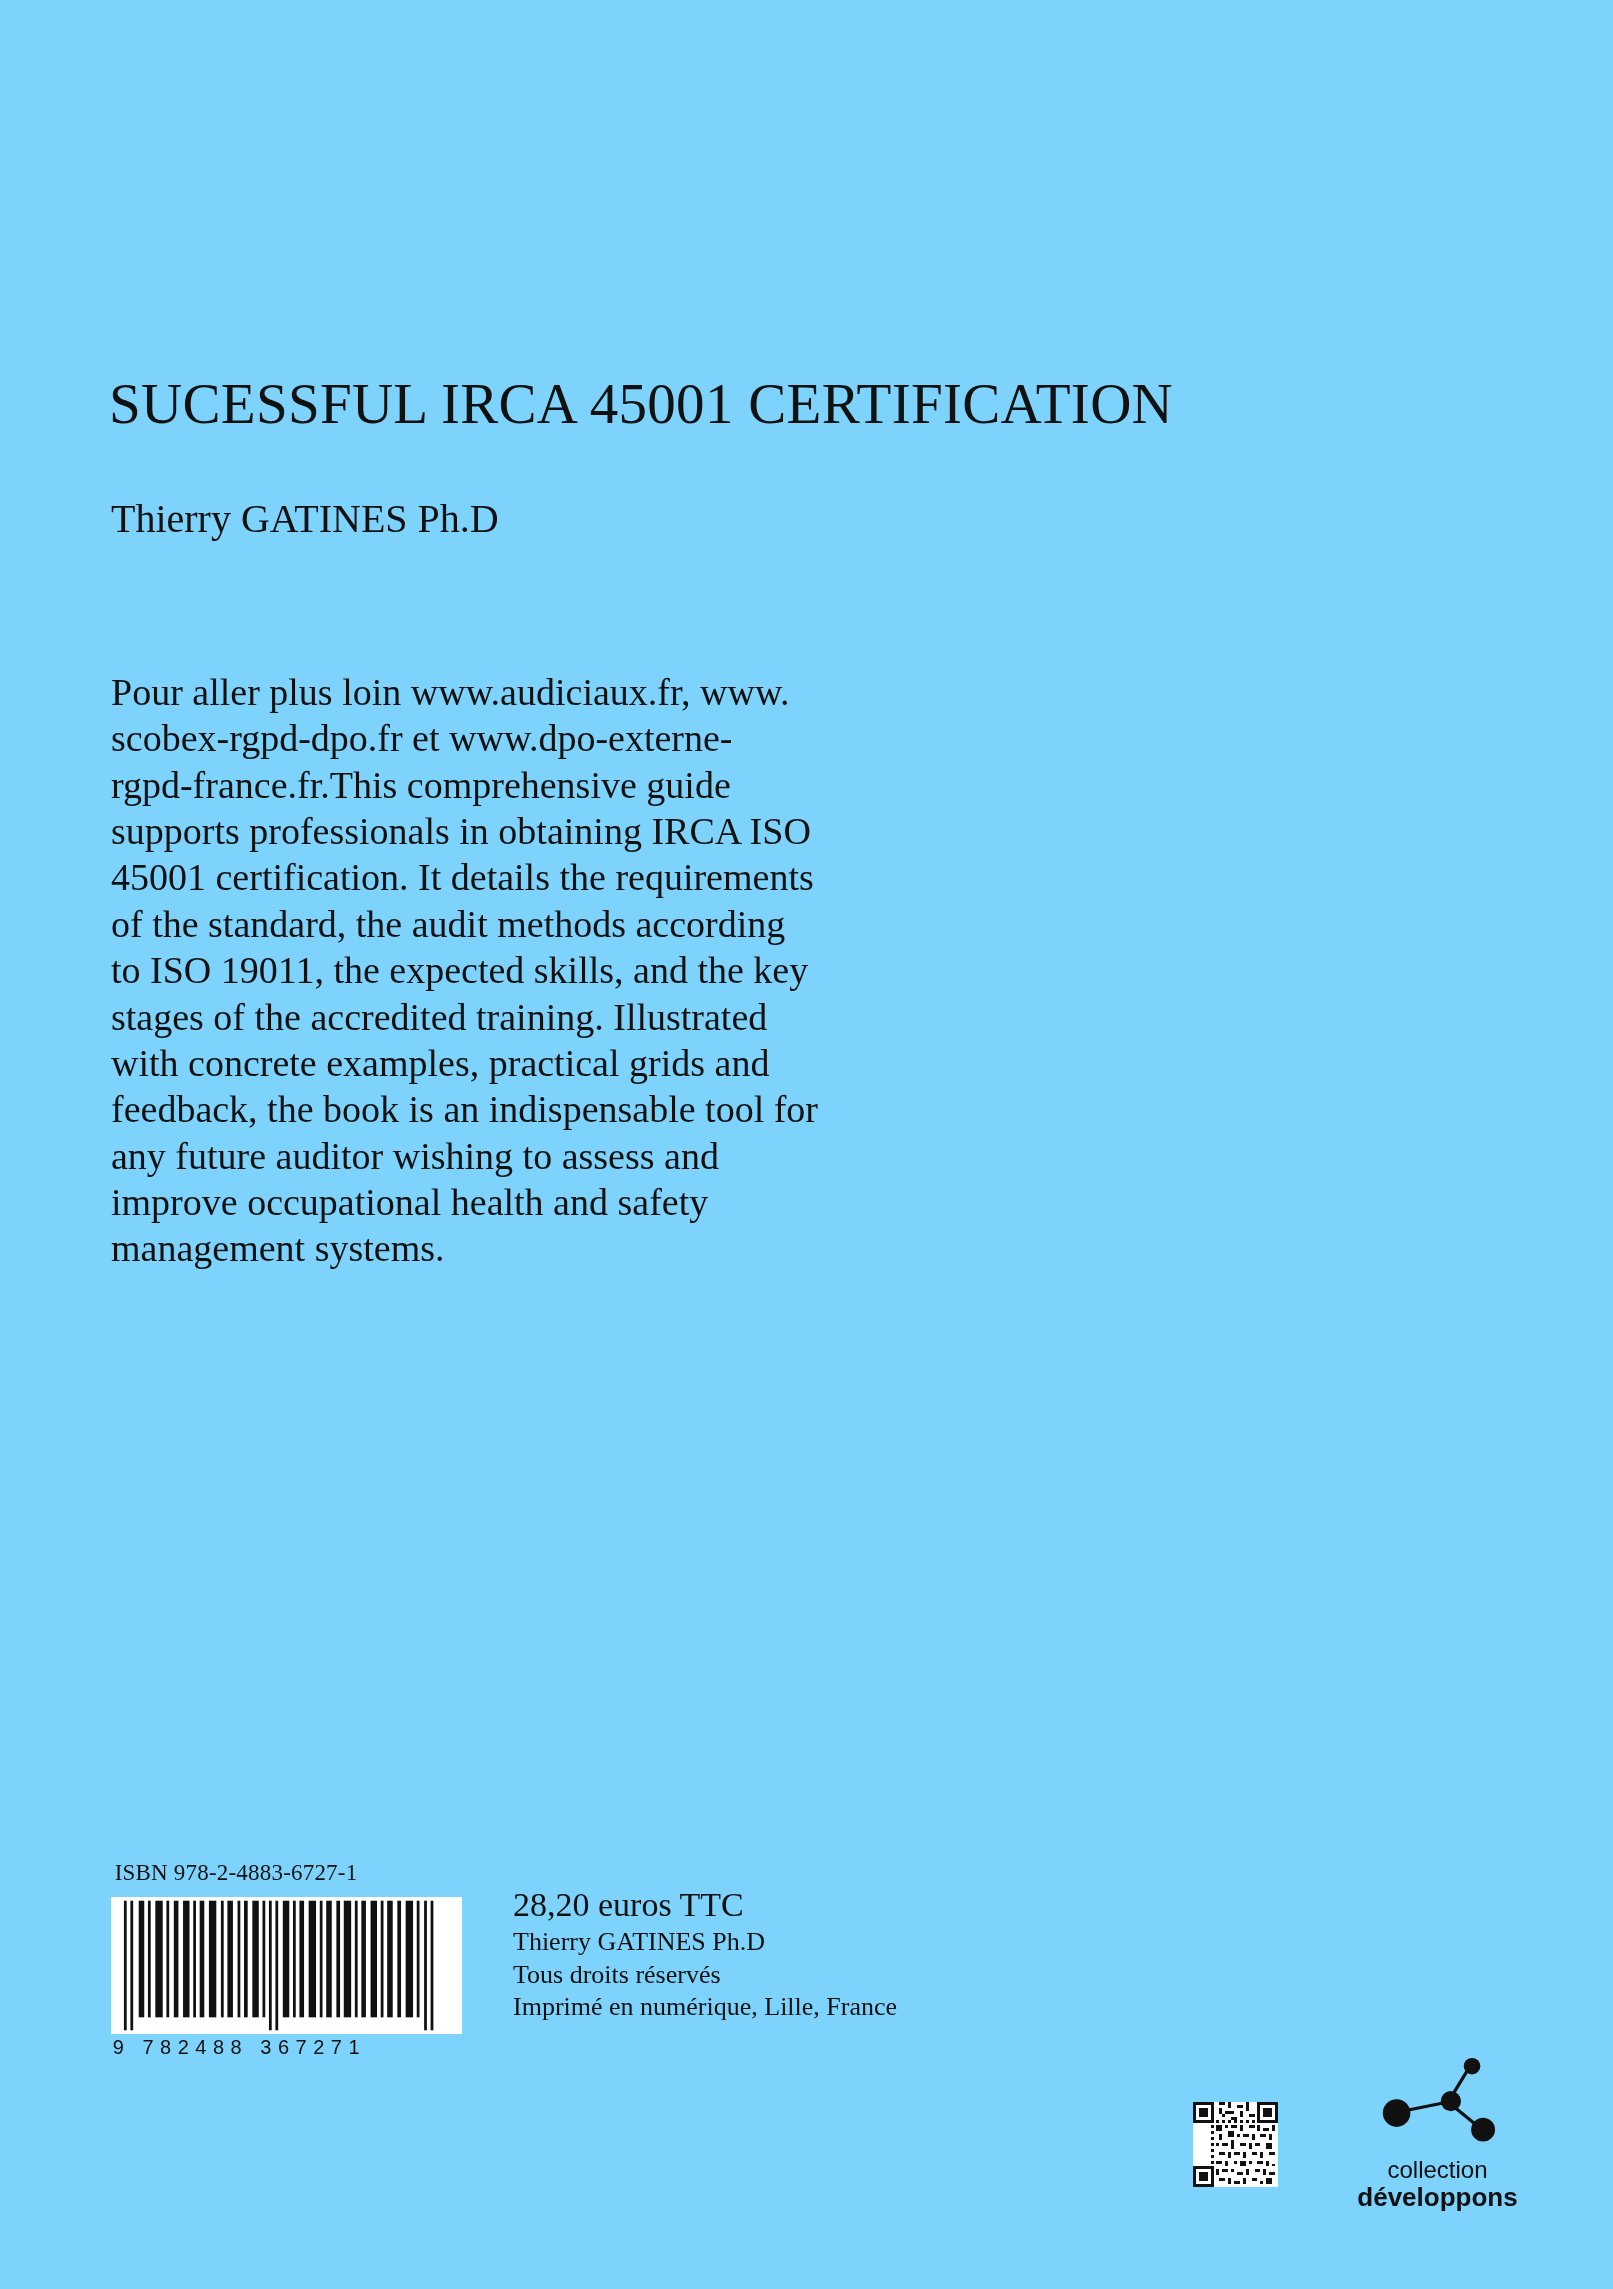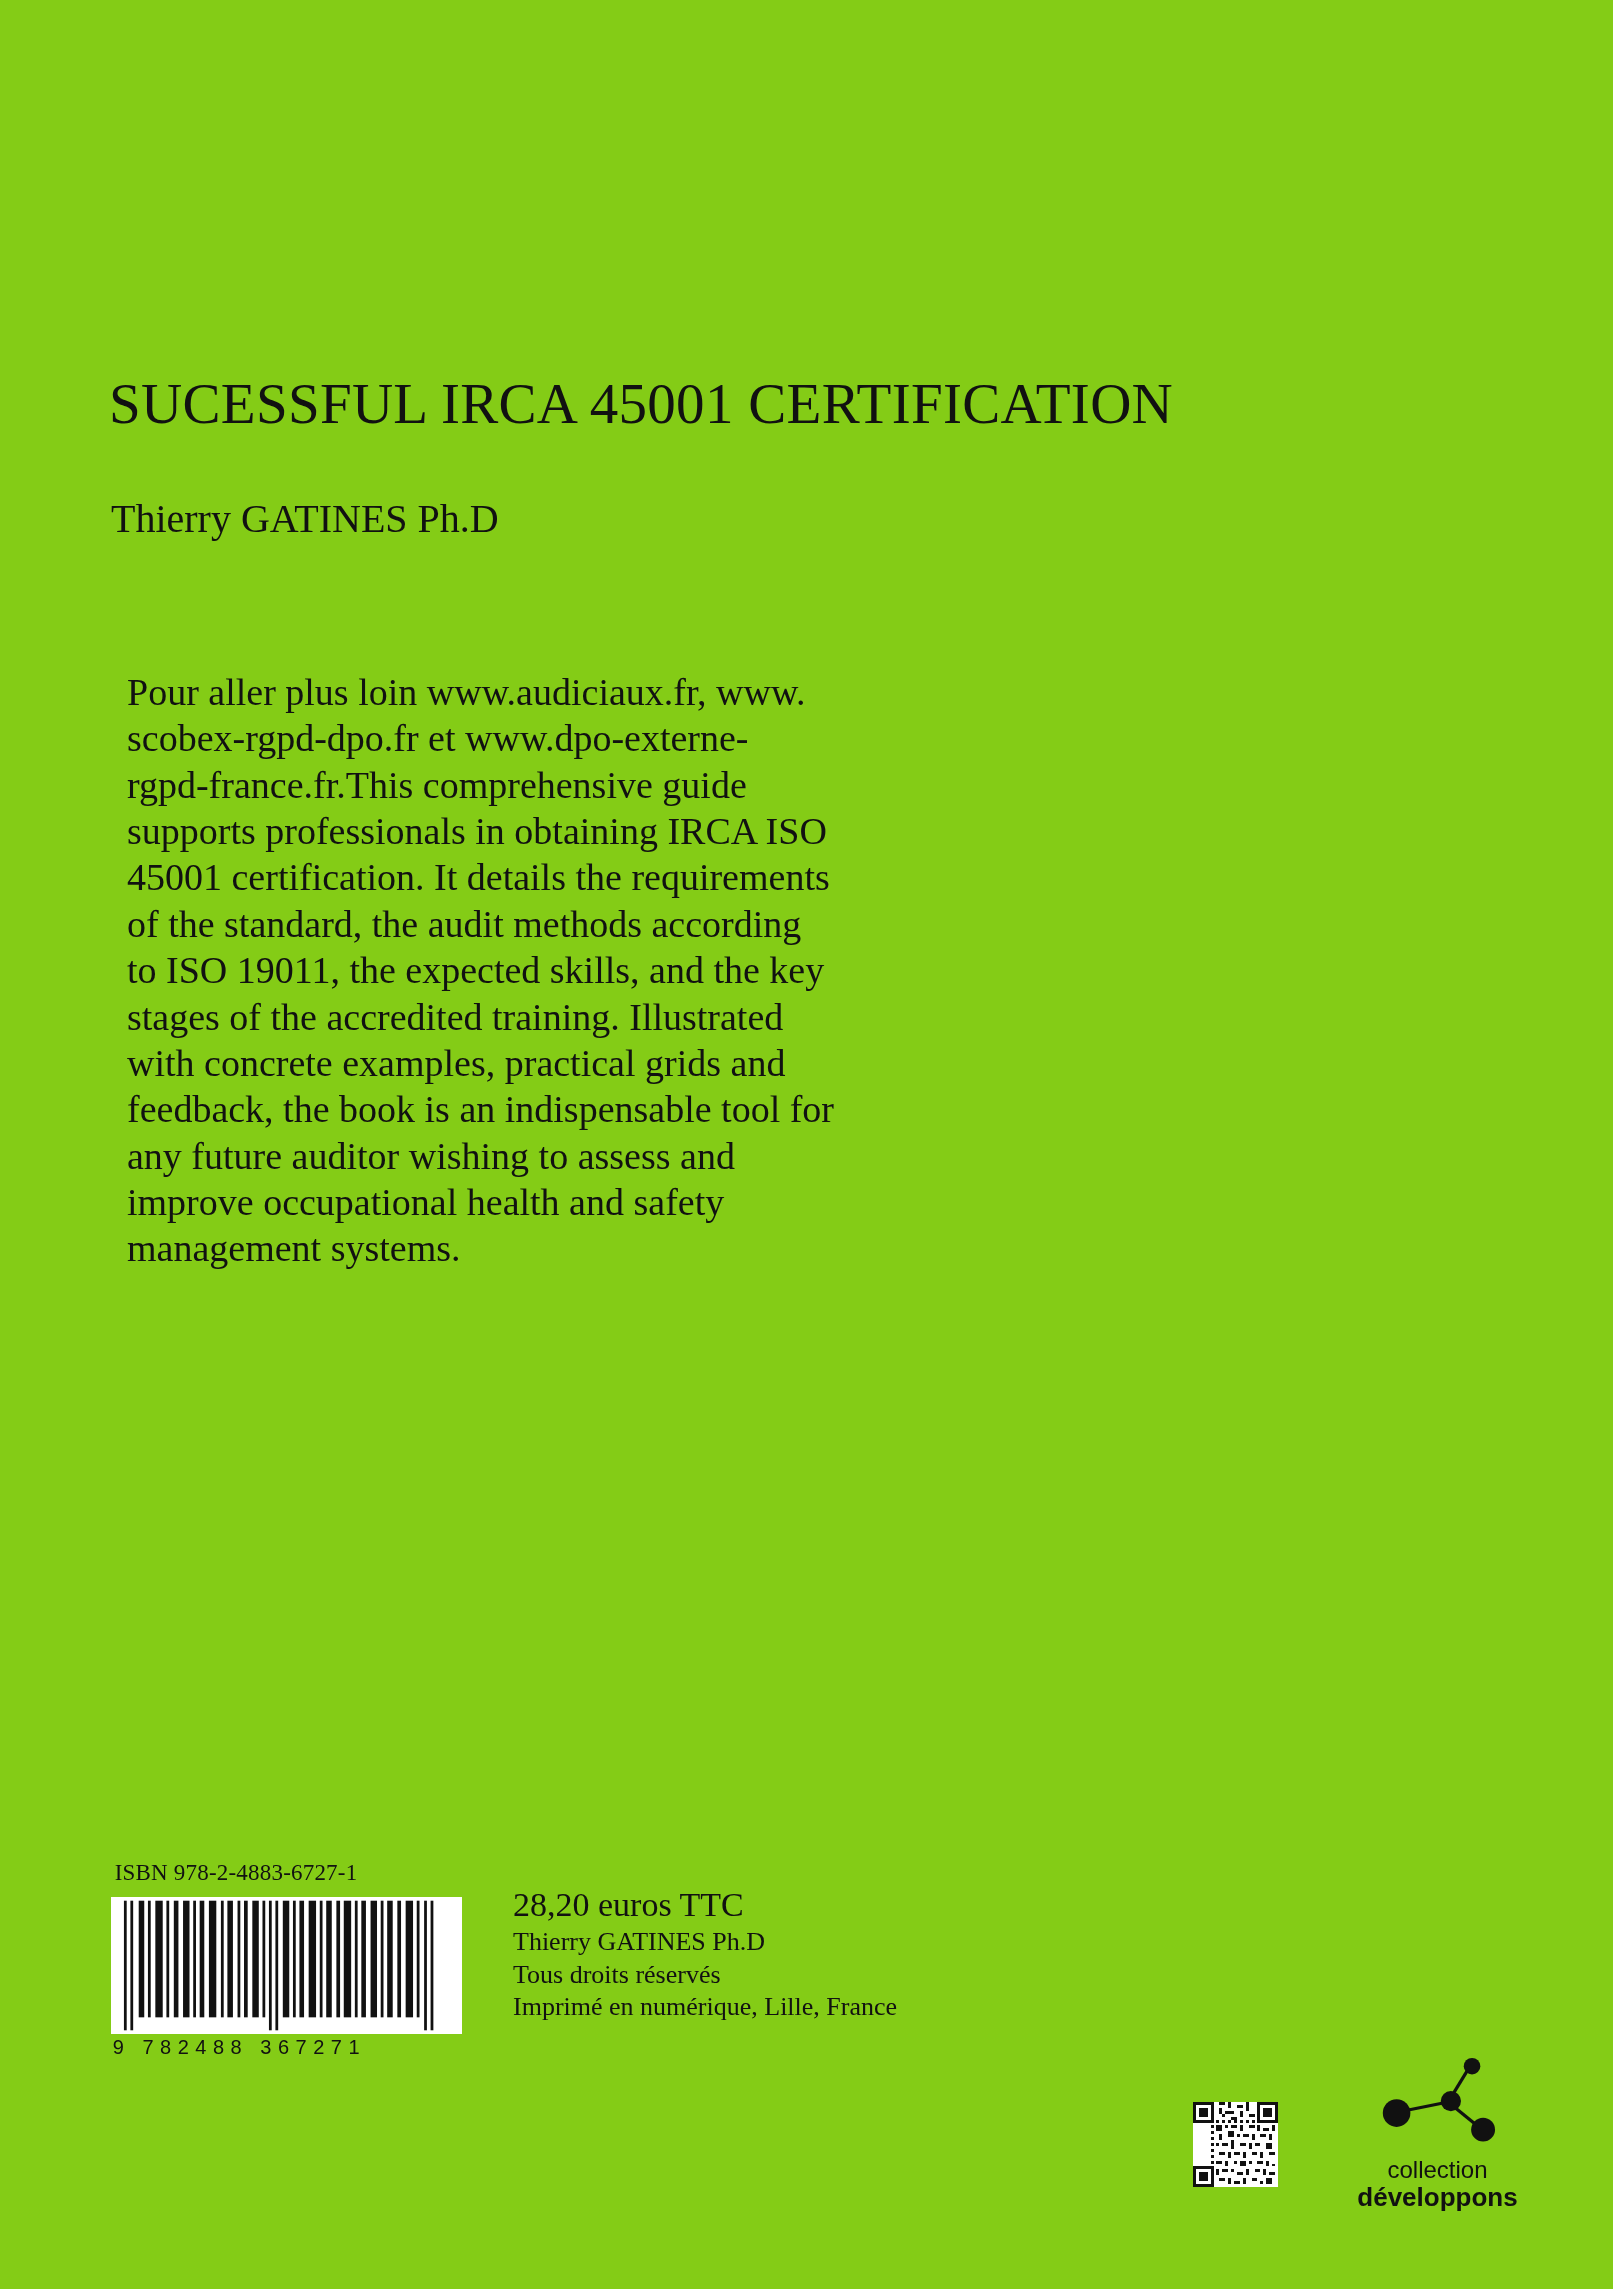--- a/index.html
+++ b/index.html
@@ -12,21 +12,21 @@
     height: 2290px;
     position: relative;
     font-family: "Liberation Serif", serif;
     color: #0a0a0a;
     overflow: hidden;
   }
 
   .page {
     position: absolute;
     inset: 0;
-    background: #84cc16;
+    background: #7dd3fc;
   }
 
   
   .title {
     position: absolute;
     left: 109px;
     top: 374px;
     width: 1412px;
     font-size: 57px;
     line-height: 1.05;
@@ -40,21 +40,21 @@
     left: 111px;
     top: 497px;
     font-size: 40px;
     line-height: 1.1;
     color: #111;
   }
 
   
   .blurb {
     position: absolute;
-    left: 127px;
+    left: 111px;
     top: 669px;
     width: 1108px;
     font-size: 38px;
     line-height: 1.22;
     color: #111;
     white-space: pre-wrap;
     word-break: normal;
   }
 
   

